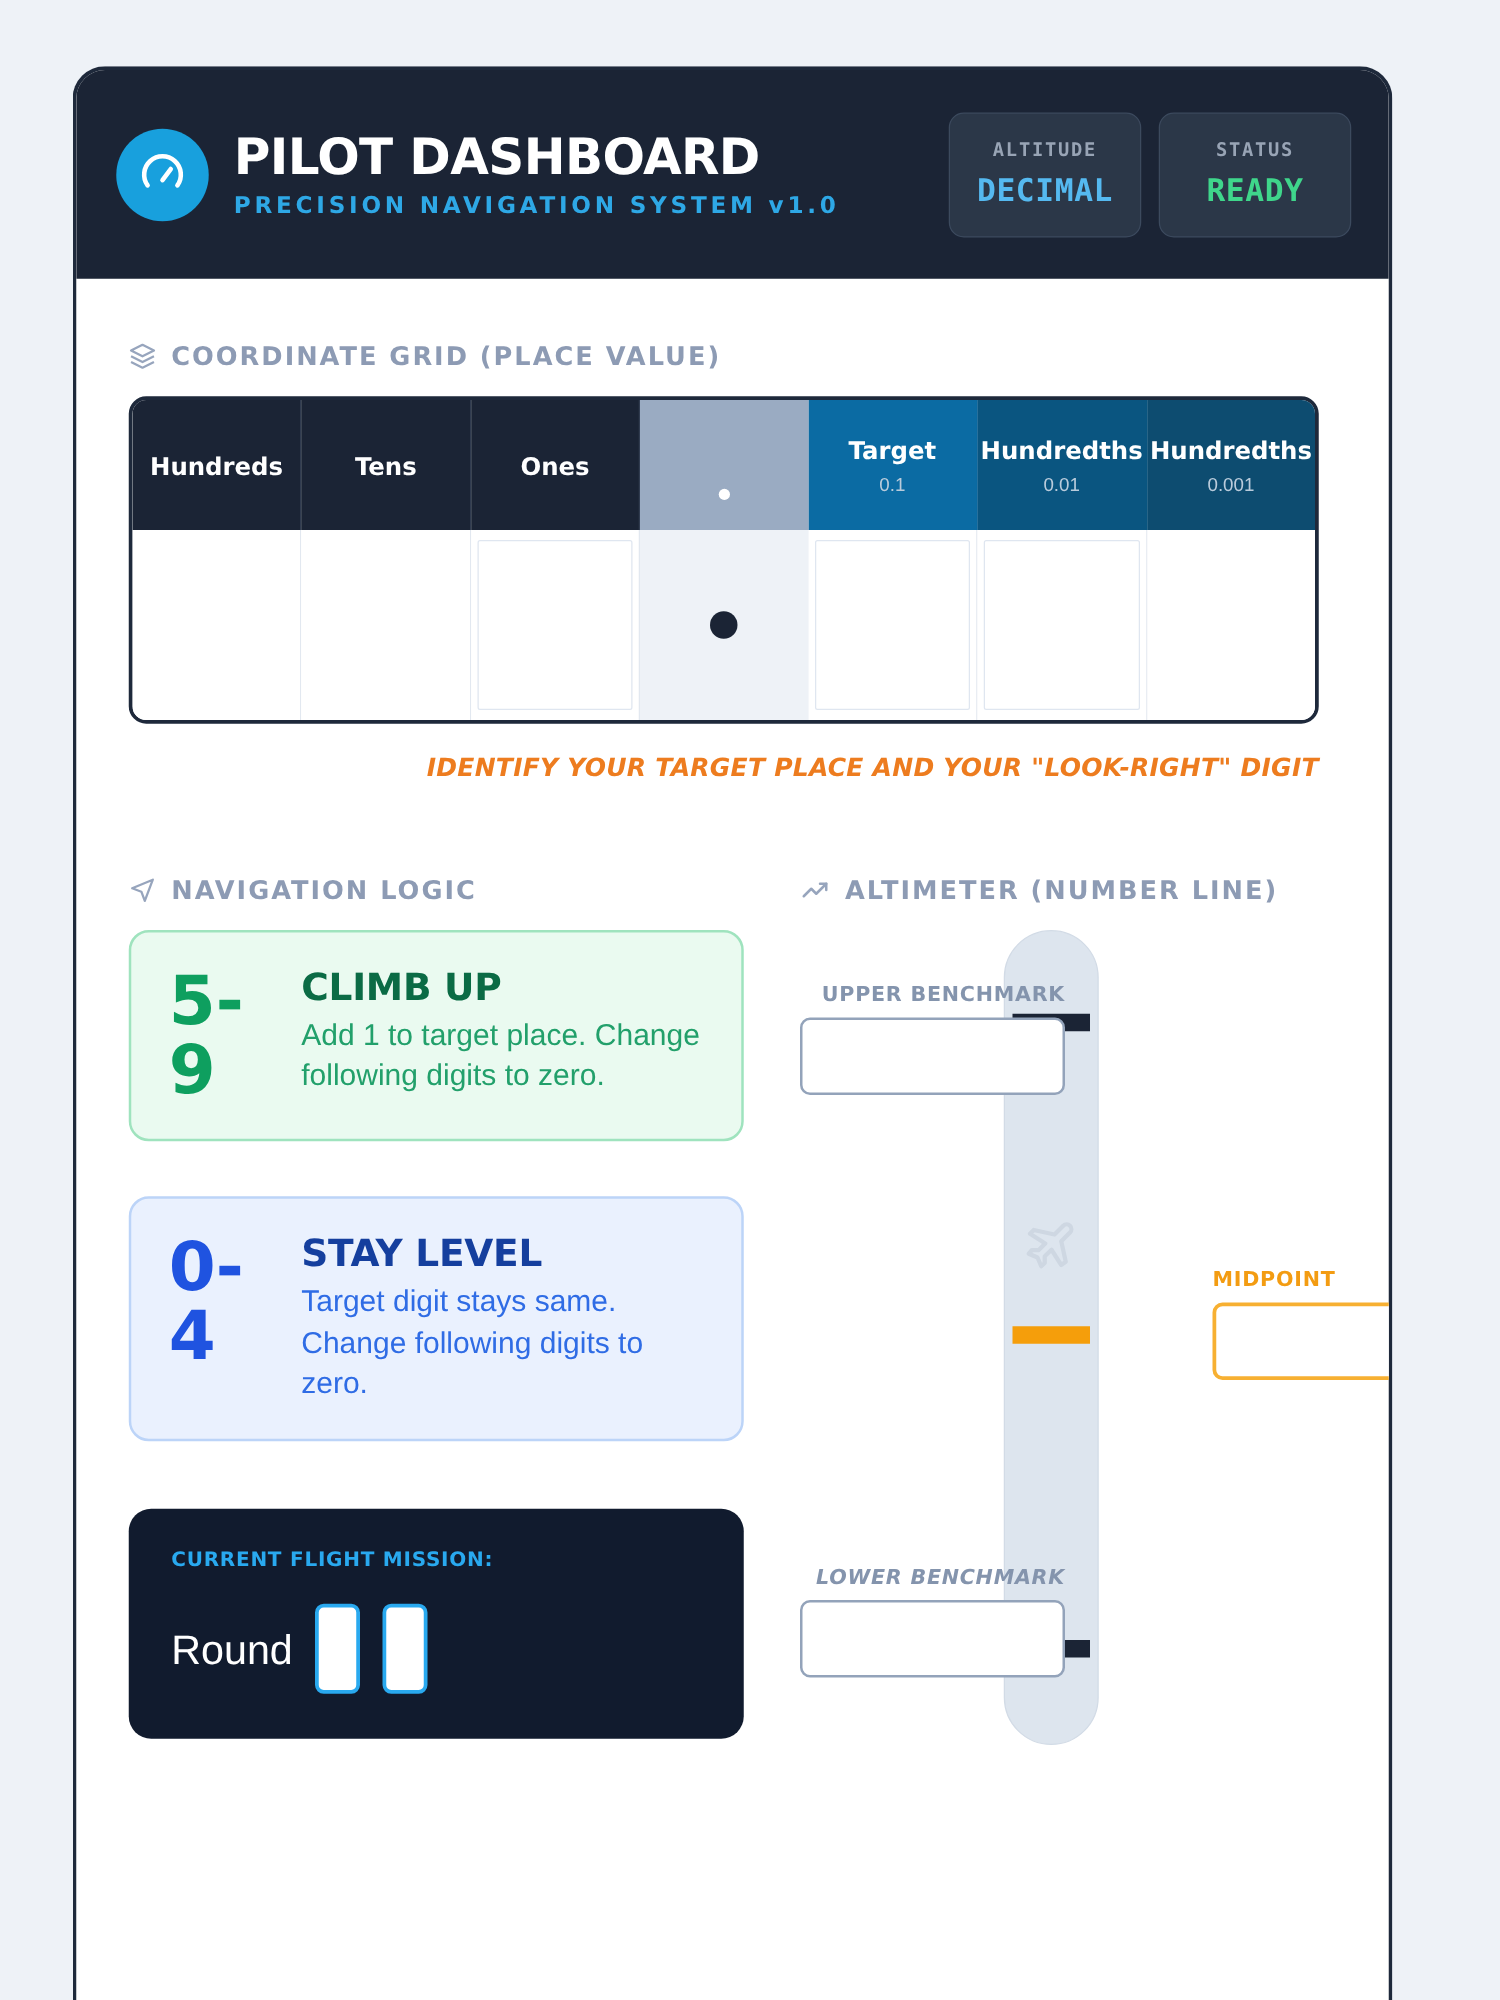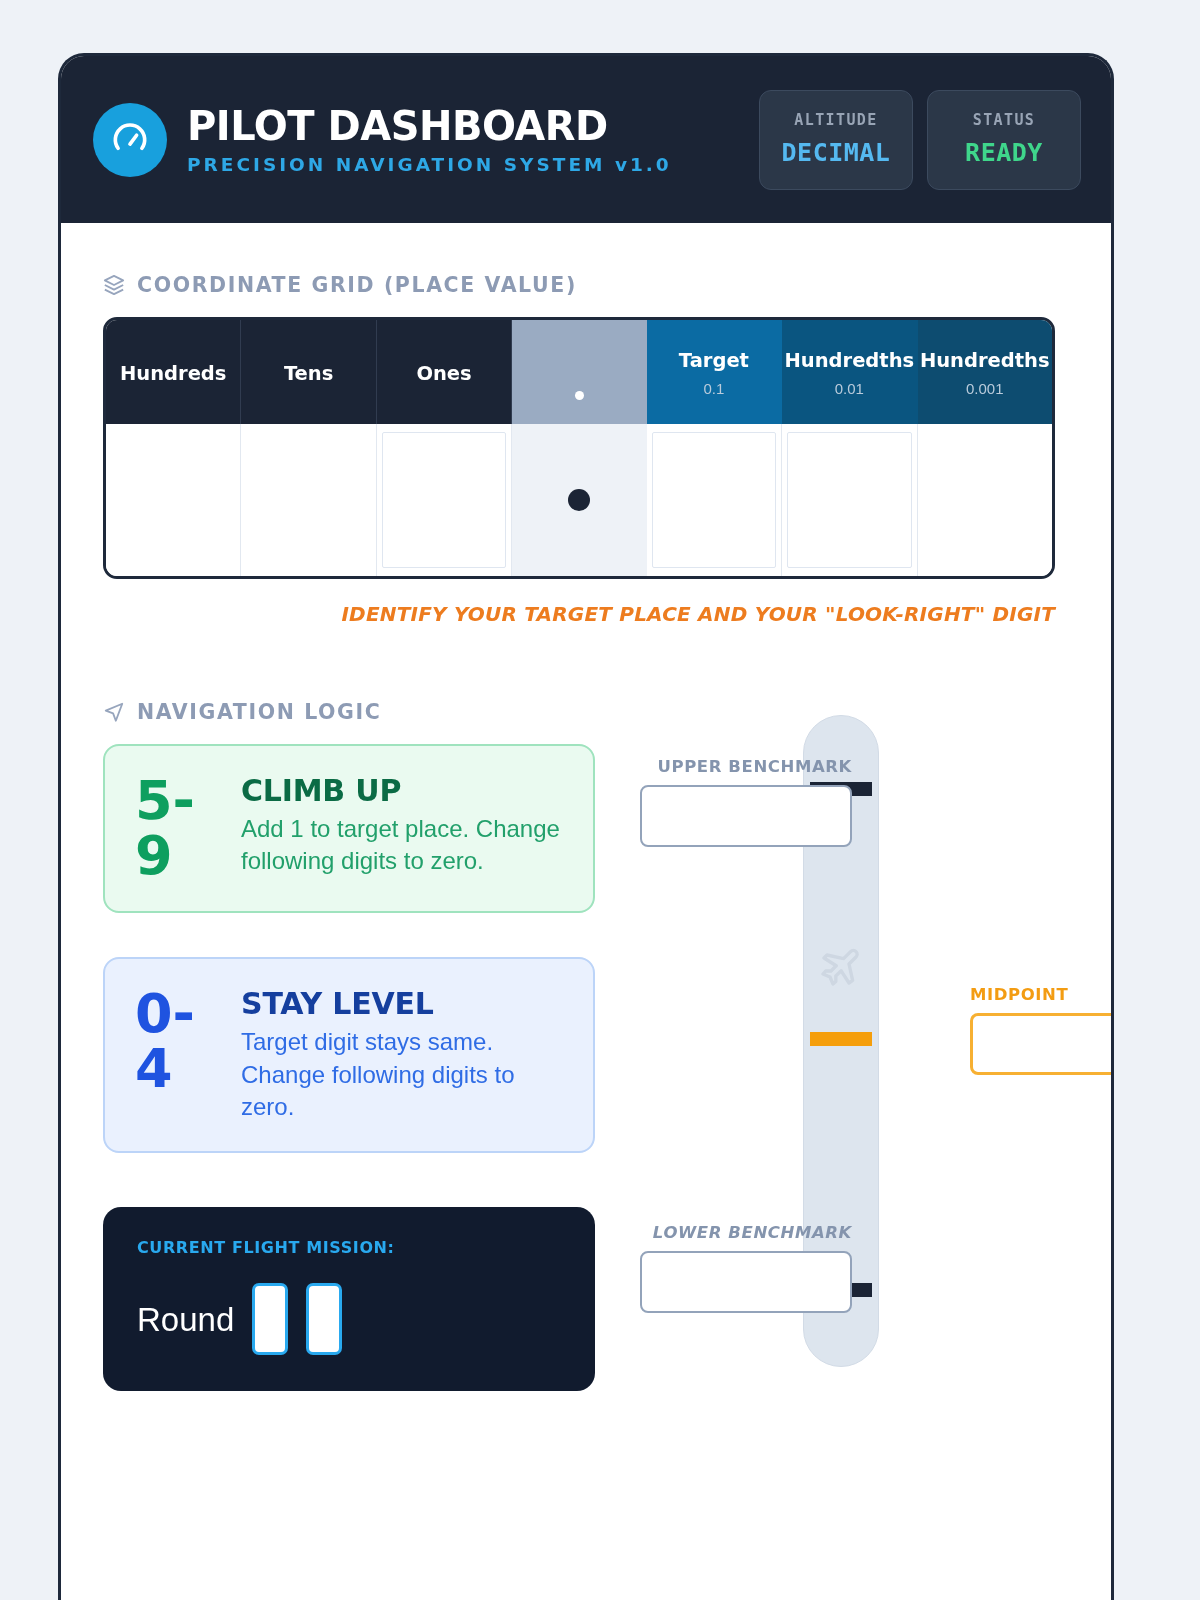--- a/index.html
+++ b/index.html
@@ -421,20 +421,29 @@
           <div class="mission-label">CURRENT FLIGHT MISSION:</div>
           <div class="mission-line">
             <span class="mission-word">Round</span>
             <span class="mission-input"></span>
             <span class="mission-input"></span>
           </div>
         </div>
       </div>
 
       <div class="col-right">
+        <div class="sect-head">
+          <span class="sect-icon">
+            <svg width="24" height="24" viewBox="0 0 24 24" fill="none" stroke="currentColor" stroke-width="2" stroke-linecap="round" stroke-linejoin="round">
+              <polyline points="3,17 9,11 13,15 21,7"></polyline>
+              <polyline points="16,7 21,7 21,12"></polyline>
+            </svg>
+          </span>
+          <span class="sect-title">ALTIMETER (NUMBER LINE)</span>
+        </div>
 
         <div class="alt-area">
           <div class="alt-track">
             <span class="plane-mark">
               <svg width="48" height="48" viewBox="0 0 24 24" fill="none" stroke="currentColor" stroke-width="1.7" stroke-linejoin="round">
                 <path d="M17.8 19.2 16 11l3.5-3.5a1.9 1.9 0 1 0-2.7-2.7L13.3 8.3 5 6.5 3.5 8l6.1 3.9-2.6 2.6H4.3L3 16l3.5 1.5L8 21l1.4-1.3v-2.7l2.7-2.6 3.9 6.1 1.8-1.3z"></path>
               </svg>
             </span>
             <div class="tick upper"></div>
             <div class="tick mid"></div>

